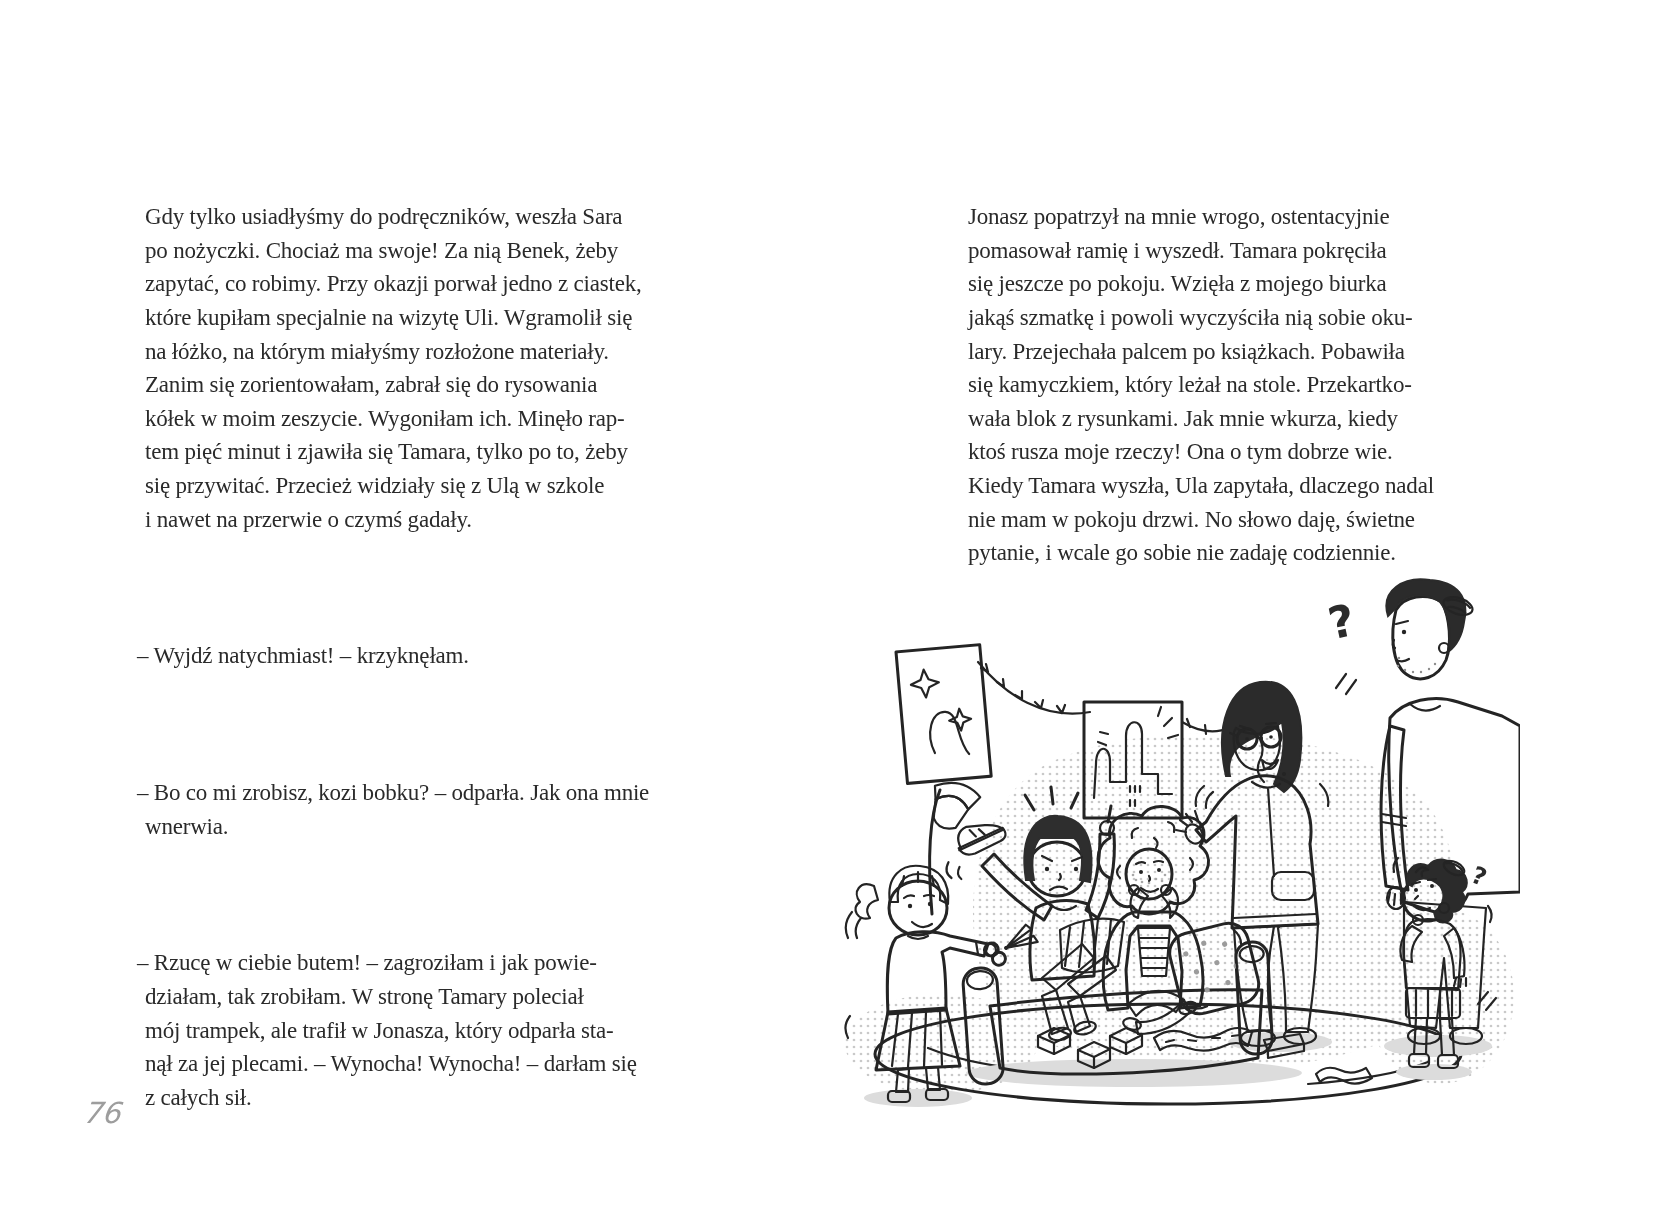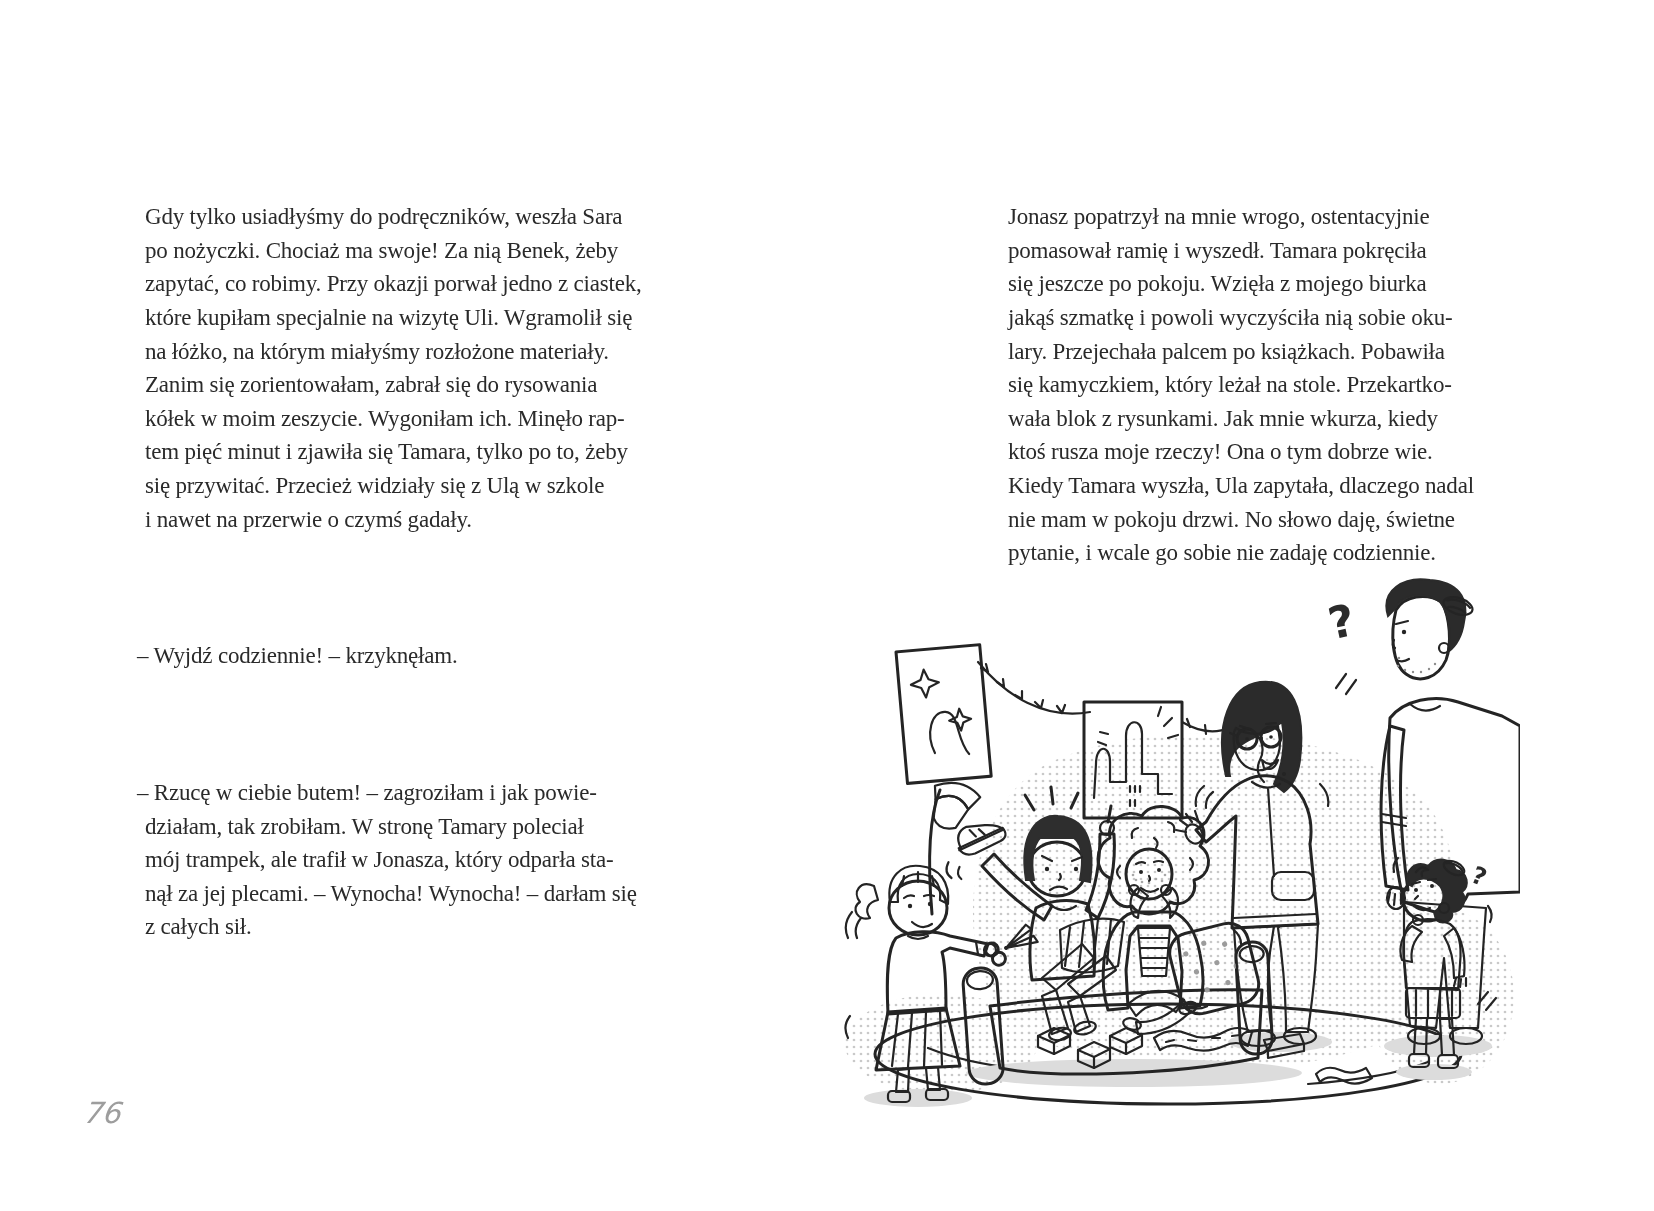--- a/index.html
+++ b/index.html
@@ -7,21 +7,21 @@
     position:relative;width:1654px;height:1211px;background:#ffffff;overflow:hidden;
     font-family:"Liberation Serif","DejaVu Serif",serif;color:#272727;
   }
   .textcol{
     position:absolute;font-size:23px;line-height:33.6px;letter-spacing:-0.2px;
     white-space:pre;color:#2a2a2a;
   }
   .textcol p{margin:0 0 36px 0;padding-left:8px;}
   .textcol p.dialog{text-indent:-8px;}
   .col-left{left:137px;top:133px;}
-  .col-right{left:960px;top:133px;margin-left:40px;}
+  .col-right{left:960px;top:133px;}
   .pagenum{
     position:absolute;left:86px;top:1096px;
     font-family:"DejaVu Sans",sans-serif;font-style:italic;font-size:29px;
     color:#9d9d9d;transform:skewX(-10deg);
   }
   .illo{position:absolute;left:838px;top:576px;width:682px;height:534px;}
   .illo svg{display:block;}
   svg .ln{stroke:#242424;stroke-width:3;fill:none;stroke-linecap:round;stroke-linejoin:round;}
   svg .ln2{stroke:#242424;stroke-width:2.2;fill:none;stroke-linecap:round;stroke-linejoin:round;}
   svg text{font-family:"DejaVu Sans",sans-serif;font-weight:bold;fill:#2b2b2b;}
@@ -35,21 +35,23 @@
     <p>Gdy tylko usiadłyśmy do podręczników, weszła Sara
 po nożyczki. Chociaż ma swoje! Za nią Benek, żeby
 zapytać, co robimy. Przy okazji porwał jedno z ciastek,
 które kupiłam specjalnie na wizytę Uli. Wgramolił się
 na łóżko, na którym miałyśmy rozłożone materiały.
 Zanim się zorientowałam, zabrał się do rysowania
 kółek w moim zeszycie. Wygoniłam ich. Minęło rap-
 tem pięć minut i zjawiła się Tamara, tylko po to, żeby
 się przywitać. Przecież widziały się z Ulą w szkole
 i nawet na przerwie o czymś gadały.</p>
-    <p class="dialog">– Wyjdź codziennie! – krzyknęłam.</p>
+    <p class="dialog">– Wyjdź natychmiast! – krzyknęłam.</p>
+    <p class="dialog">– Bo co mi zrobisz, kozi bobku? – odparła. Jak ona mnie
+wnerwia.</p>
     <p class="dialog">– Rzucę w ciebie butem! – zagroziłam i jak powie-
 działam, tak zrobiłam. W stronę Tamary poleciał
 mój trampek, ale trafił w Jonasza, który odparła sta-
 nął za jej plecami. – Wynocha! Wynocha! – darłam się
 z całych sił.</p>
     
   </div>
 
   <div class="pagenum">76</div>
 

